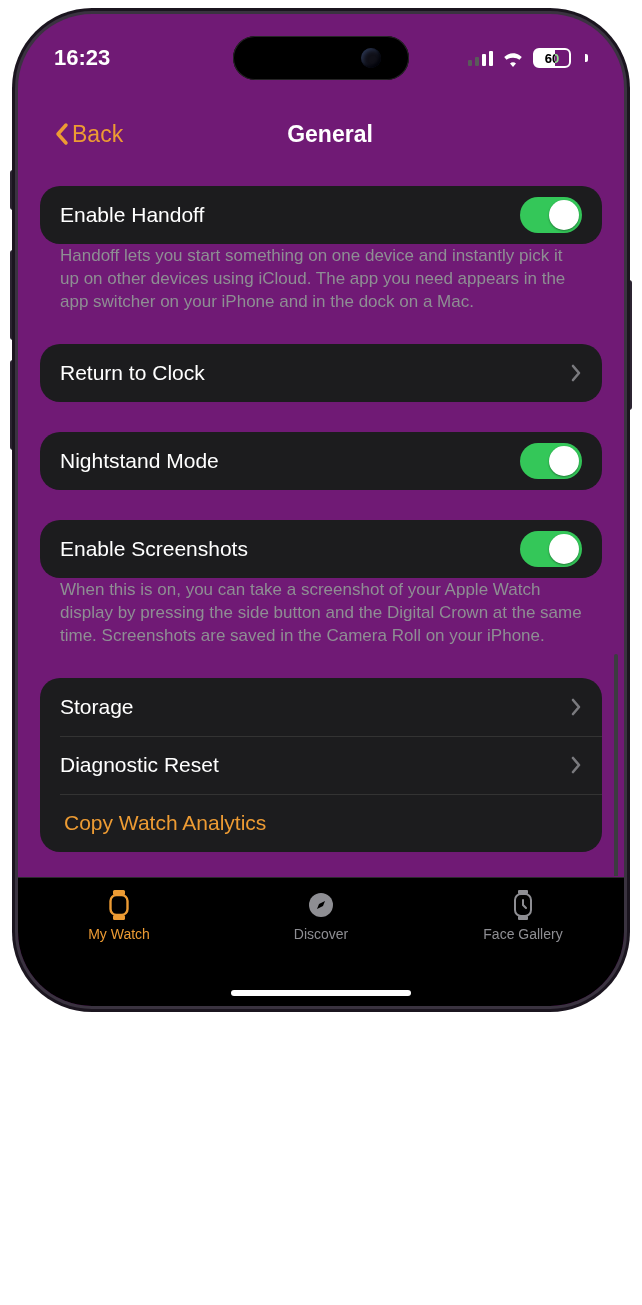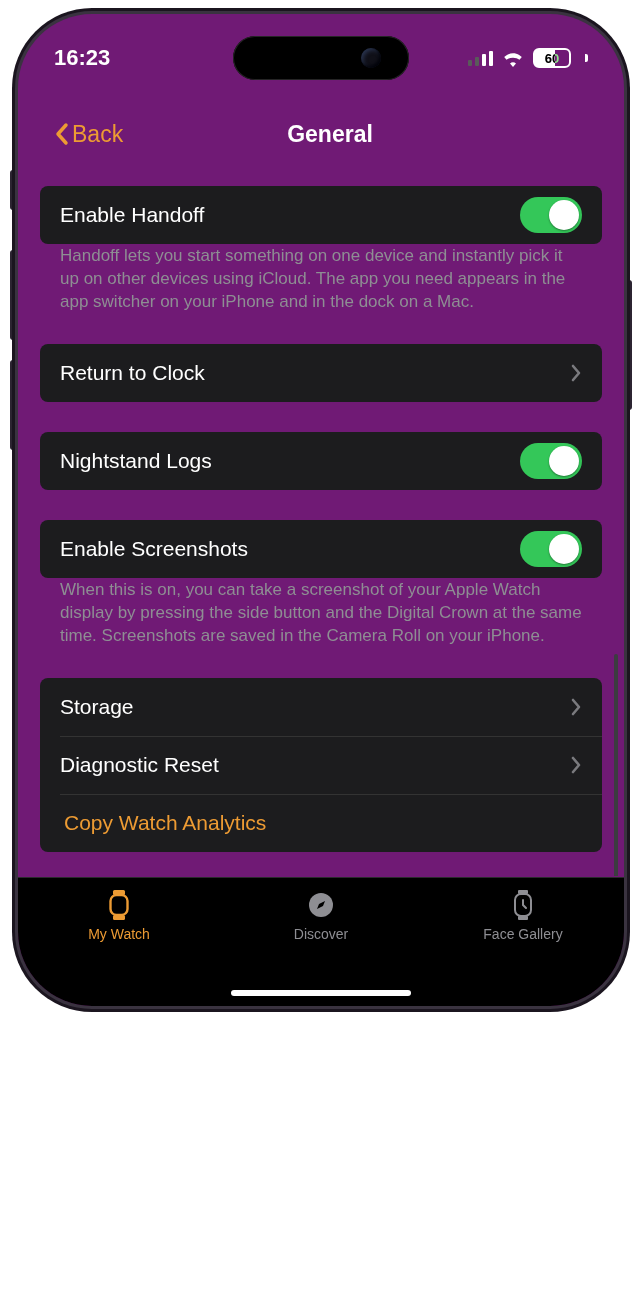--- a/index.html
+++ b/index.html
@@ -29,21 +29,21 @@
   .batt-tip{width:3px;height:8px;background:#fff;border-radius:0 2px 2px 0;}
 
   
   .nav{position:absolute;top:92px;left:0;right:0;height:56px;display:flex;align-items:center;padding:0 18px;margin-left:18px;}
   .back{display:flex;align-items:center;color:#ed9b33;font-size:23px;gap:2px;cursor:pointer;}
   .nav-title{position:absolute;left:50%;transform:translateX(-50%);color:#fff;font-size:23px;font-weight:600;}
 
   
   .content{position:absolute;top:160px;bottom:130px;left:0;right:0;overflow:hidden;padding:12px 22px 0;}
   .group{margin:0 0 30px;}
-  .cell{background:#1c1c1e;border-radius:8px;overflow:hidden;}
+  .cell{background:#1c1c1e;border-radius:20px;overflow:hidden;}
   .row{display:flex;align-items:center;min-height:58px;padding:0 20px;color:#fff;font-size:21px;position:relative;}
   .row + .row::before{content:"";position:absolute;top:0;left:20px;right:0;height:1px;background:#333;}
   .row .label{flex:1;}
   .row.orange{color:#ed9b33;padding-left:24px;}
   .chev{color:#7a7a7e;}
   .footer-text{color:#8e8e93;font-size:17px;line-height:1.35;padding:1px 20px 0;}
   .toggle{width:62px;height:36px;border-radius:20px;position:relative;cursor:pointer;}
   .toggle.on{background:#34c759;}
   .toggle .knob{position:absolute;top:3px;width:30px;height:30px;background:#fff;border-radius:50%;box-shadow:0 1px 2px rgba(0,0,0,.4);}
   .toggle.on .knob{right:3px;}
@@ -134,21 +134,21 @@
                   <path fill="none" stroke="#7a7a7e" stroke-width="2.6" stroke-linecap="round" stroke-linejoin="round" d="M3 2 L9 9 L3 16"></path>
                 </svg>
             </span>
           </div>
         </div>
       </div>
 
       <div class="group">
         <div class="cell">
           <div class="row">
-            <div class="label">Nightstand Logs</div>
+            <div class="label">Nightstand Mode</div>
             <div class="toggle on">
                 <div class="knob"></div>
               </div>
           </div>
         </div>
       </div>
 
       <div class="group">
         <div class="cell">
           <div class="row">

